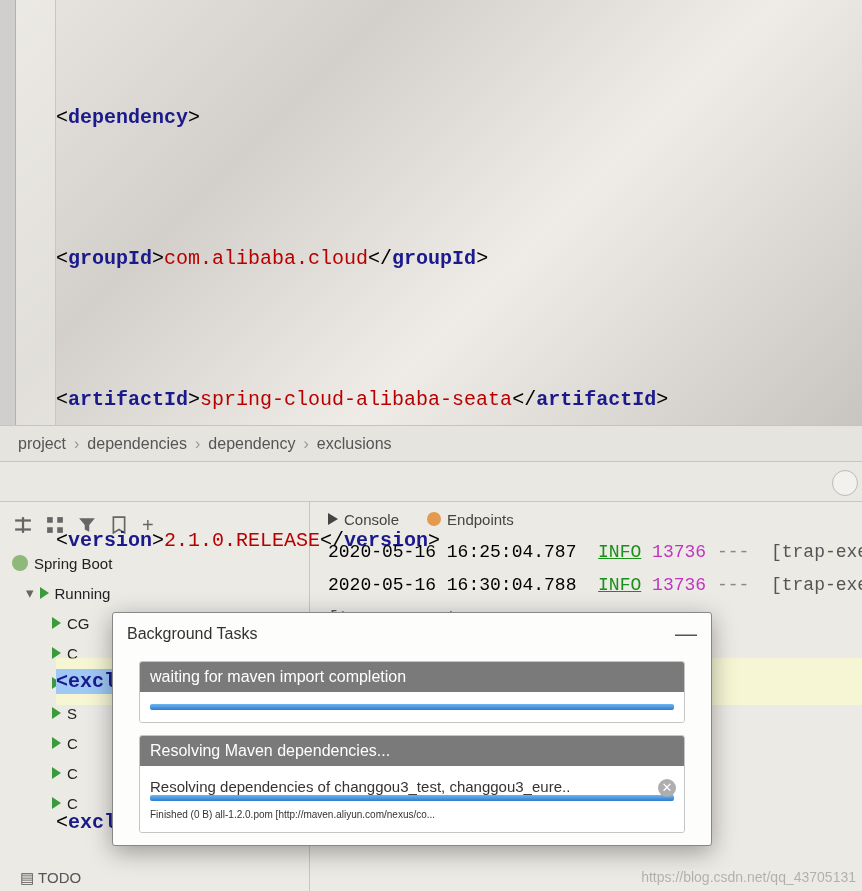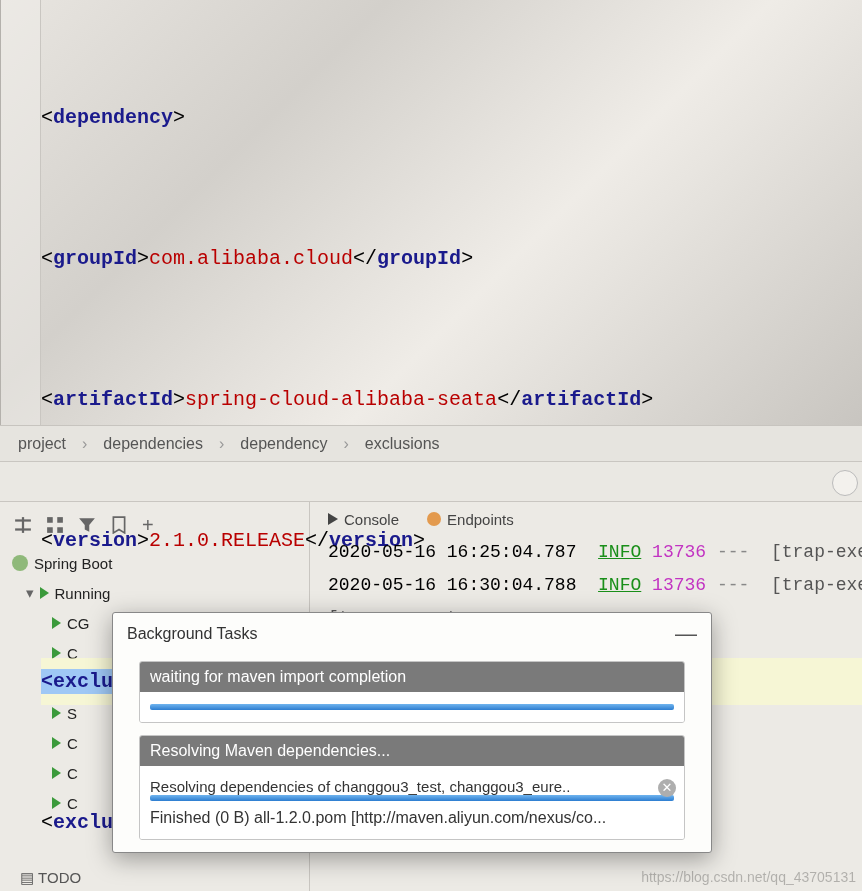--- a/index.html
+++ b/index.html
@@ -11,20 +11,21 @@
     background: #d0cfcd;
     overflow: hidden;
     position: relative;
   }
   
   .editor {
     position: relative;
     height: 425px;
     background: linear-gradient(135deg,#e8e5e0 0%,#d3d0cb 30%,#efece7 60%,#c8c5c0 100%);
     border-left: 1px solid #b4b1ac;
+    margin-left: 15px;
   }
   .gutter {
     position:absolute; left:0; top:0; width:40px; height:100%;
     background: rgba(240,238,234,.5);
     border-right:1px solid #c9c6c1;
   }
   .code {
     position:absolute; left:40px; right:0; top:0;
     font-family: Consolas,"Courier New",monospace;
     font-size: 20px;
@@ -37,21 +38,21 @@
   .tag   { color:#1a1a8c; font-weight:bold; }
   .br    { color:#000; }
   .txt   { color:#b90000; }
   .sel   { background:#9fc8f5; color:#1a1a8c; font-weight:bold; padding:1px 0;}
   .line1  { padding-left: 108px;}
   .line2  { padding-left: 155px;}
   .line2b { padding-left: 155px;}
   .line3  { padding-left: 210px;}
   
   .breadcrumb {
-    display:flex; align-items:center; gap:16px;
+    display:flex; align-items:center; gap:8px;
     height:36px; padding:0 18px;
     background:#e6e4df; border-top:1px solid #c7c4bf;
     color:#555; font-size:16px;
   }
   .breadcrumb span[data-name="crumb-sep"] { color:#999; }
   .blank-strip { height:40px; background:#eae8e3; border-top:1px solid #c9c6c1; position:relative; }
   .blank-strip:after{ content:""; position:absolute; right:4px; top:8px; width:24px; height:24px; border:1px solid #bbb; border-radius:50%; background:#f3f1ed; }
   
   .run-panel {
     display:flex; height:390px;
@@ -94,21 +95,21 @@
     box-shadow:0 6px 24px rgba(0,0,0,.35);
     font-size:16px;
   }
   .dialog-title{display:flex;justify-content:space-between;align-items:center;padding:8px 14px;color:#333;}
   .dialog-title .min{font-size:22px;color:#555;cursor:pointer;}
   .task{margin:6px 26px 12px;border:1px solid #c5c5c5;border-radius:3px;overflow:hidden;}
   .task-head{background:#7a7a7a;color:#fff;padding:6px 10px;font-size:16px;}
   .task-body{background:#fff;padding:12px 10px;}
   .pbar{height:6px;background:linear-gradient(#6fb4ef,#2d7dd0);border-radius:2px;}
   .task-body .msg{font-size:15px;color:#333;}
-  .task-body .msg2{font-size:16px;color:#333;padding-top:8px;}
+  .task-body .msg2{font-size:10px;color:#333;padding-top:8px;}
   .cancel-x{float:right;width:18px;height:18px;border-radius:50%;background:#aeaeae;color:#fff;font-size:13px;line-height:18px;text-align:center;margin-top:-22px;margin-right:-2px;}
   .watermark{position:absolute;right:6px;bottom:6px;font-size:14px;color:rgba(0,0,0,.25);}
   .todo{position:absolute;left:20px;bottom:4px;font-size:15px;color:#555;}
 </style>
 </head>
 <body>
 
 <div class="editor" data-name="code-editor">
   <div class="gutter" data-name="editor-gutter"></div>
   <div class="code" data-name="code-block">

